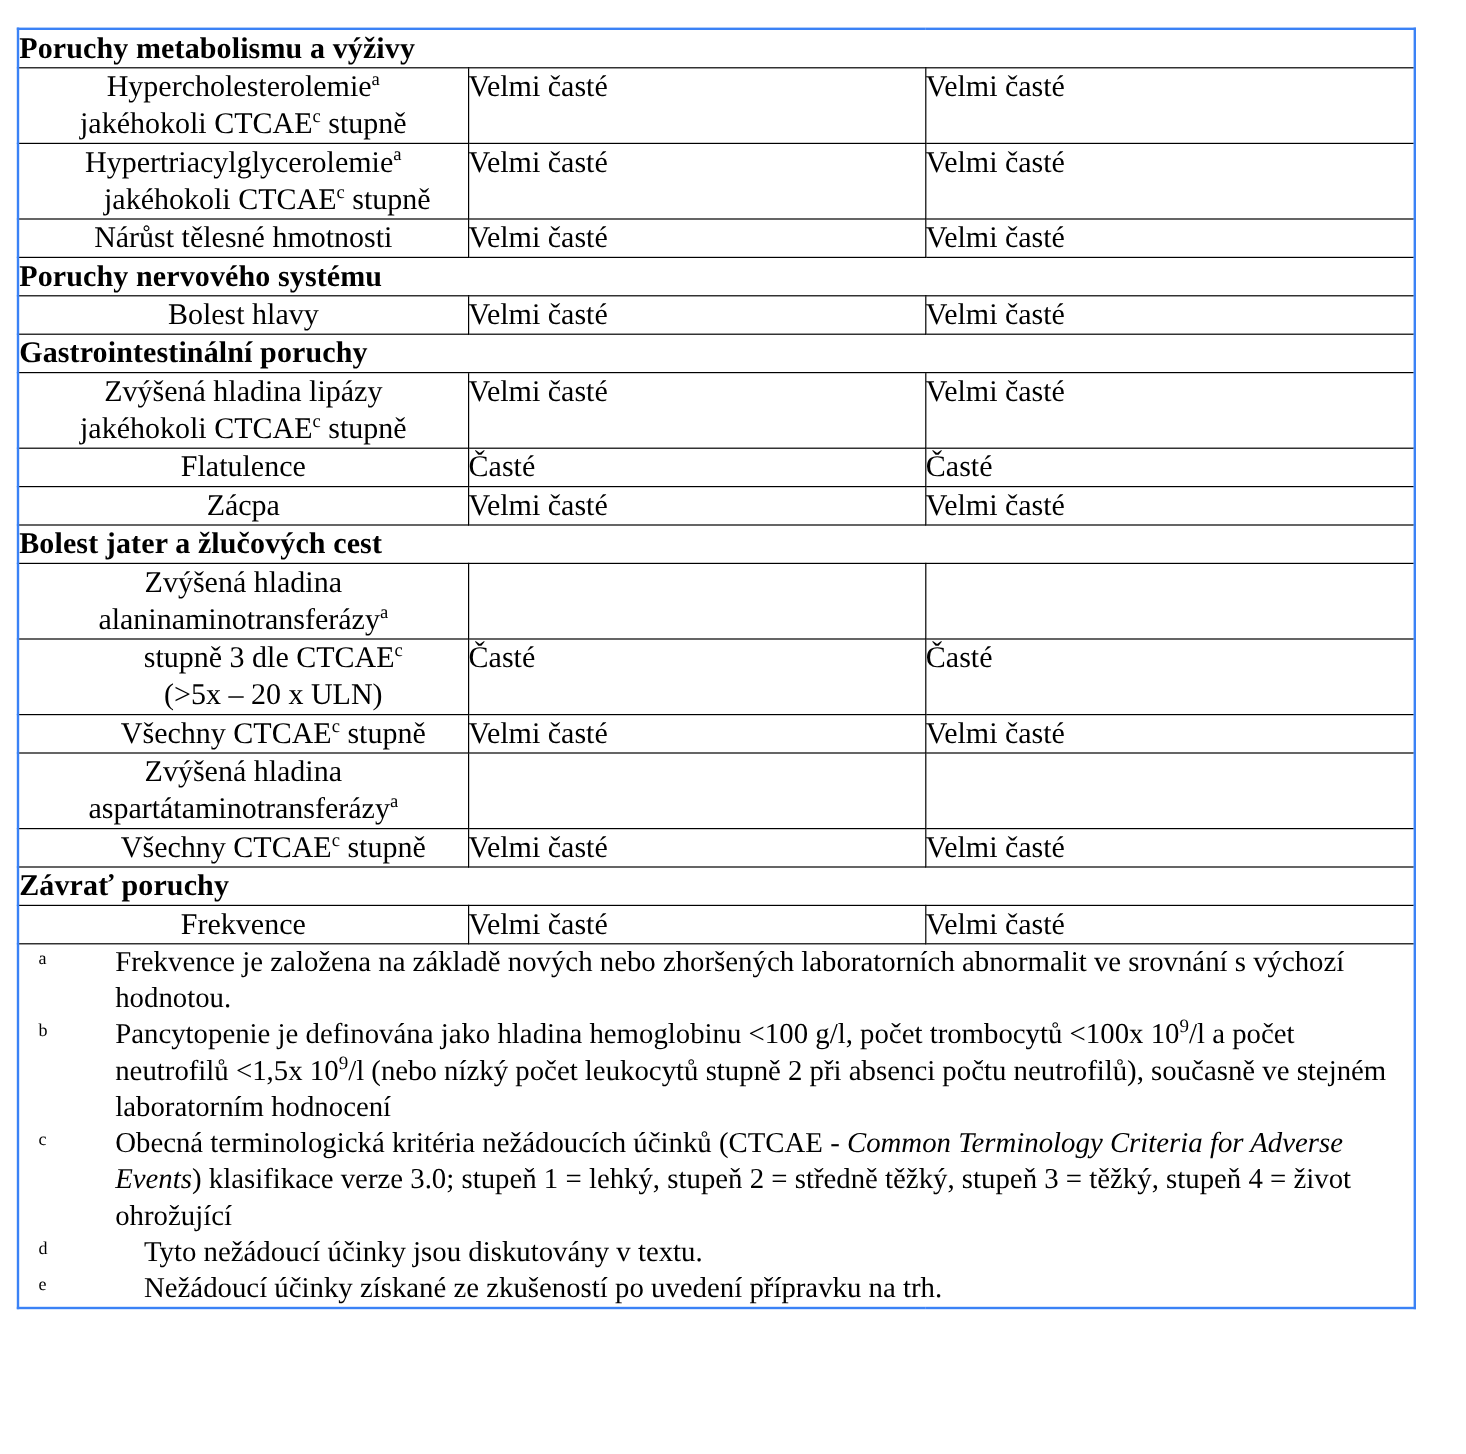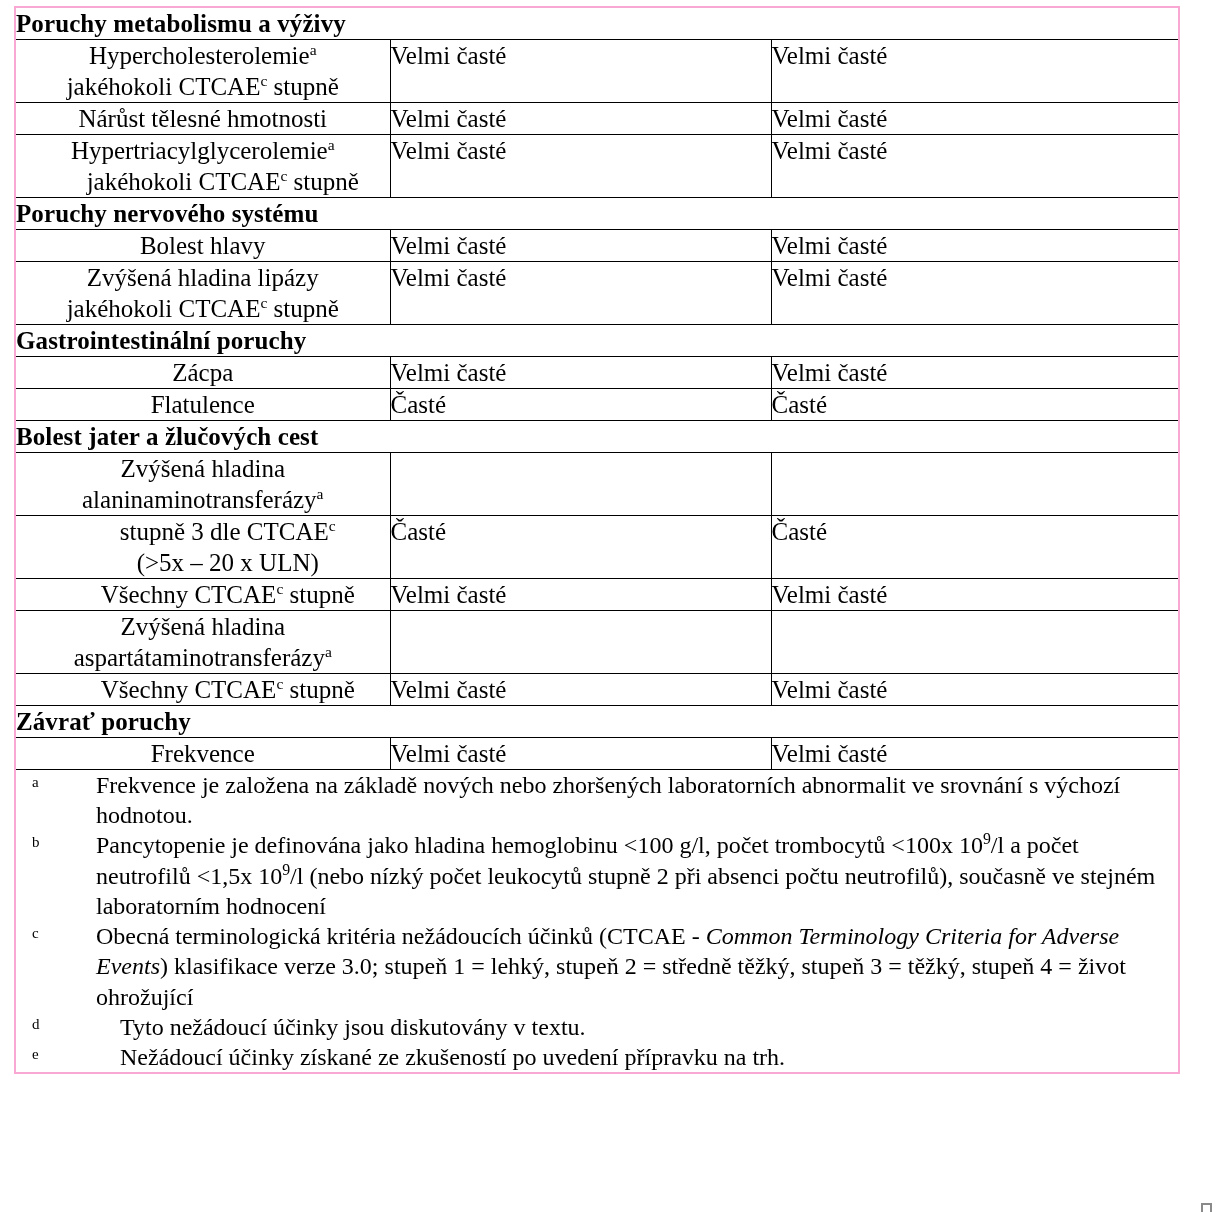--- a/index.html
+++ b/index.html
@@ -21,22 +21,22 @@
     width: 1222px;
     height: 1212px;
     box-sizing: border-box;
   }
 
   table.ae-table {
     border-collapse: collapse;
     table-layout: fixed;
     width: 1164px;
     margin-left: 14px;
-    margin-top: 6px;
-    border: 2px solid #f9a8d4;
+    margin-top: 23px;
+    border: 2px solid #3b82f6;
   }
 
   table.ae-table col.c-term  { width: 375px; }
   table.ae-table col.c-val1  { width: 381px; }
   table.ae-table col.c-val2  { width: 408px; }
 
   table.ae-table td {
     border: 1px solid #000000;
     padding: 0;
     vertical-align: top;
@@ -130,54 +130,54 @@
     <tbody id="table-body">
         <tr>
           <td class="section-head" colspan="3">Poruchy metabolismu a výživy</td>
         </tr>
         <tr>
           <td class="term">Hypercholesterolemie<sup class="fn">a</sup><span class="line2">jakéhokoli CTCAE<sup class="fn">c</sup> stupně</span></td>
           <td class="value">Velmi časté</td>
           <td class="value">Velmi časté</td>
         </tr>
         <tr>
+          <td class="term">Hypertriacylglycerolemie<sup class="fn">a</sup><span class="line2 ind">jakéhokoli CTCAE<sup class="fn">c</sup> stupně</span></td>
+          <td class="value">Velmi časté</td>
+          <td class="value">Velmi časté</td>
+        </tr>
+        <tr>
           <td class="term">Nárůst tělesné hmotnosti</td>
           <td class="value">Velmi časté</td>
           <td class="value">Velmi časté</td>
         </tr>
         <tr>
-          <td class="term">Hypertriacylglycerolemie<sup class="fn">a</sup><span class="line2 ind">jakéhokoli CTCAE<sup class="fn">c</sup> stupně</span></td>
-          <td class="value">Velmi časté</td>
-          <td class="value">Velmi časté</td>
-        </tr>
-        <tr>
           <td class="section-head" colspan="3">Poruchy nervového systému</td>
         </tr>
         <tr>
           <td class="term">Bolest hlavy</td>
           <td class="value">Velmi časté</td>
           <td class="value">Velmi časté</td>
         </tr>
         <tr>
+          <td class="section-head" colspan="3">Gastrointestinální poruchy</td>
+        </tr>
+        <tr>
           <td class="term">Zvýšená hladina lipázy<span class="line2">jakéhokoli CTCAE<sup class="fn">c</sup> stupně</span></td>
           <td class="value">Velmi časté</td>
           <td class="value">Velmi časté</td>
         </tr>
         <tr>
-          <td class="section-head" colspan="3">Gastrointestinální poruchy</td>
+          <td class="term">Flatulence</td>
+          <td class="value">Časté</td>
+          <td class="value">Časté</td>
         </tr>
         <tr>
           <td class="term">Zácpa</td>
           <td class="value">Velmi časté</td>
           <td class="value">Velmi časté</td>
-        </tr>
-        <tr>
-          <td class="term">Flatulence</td>
-          <td class="value">Časté</td>
-          <td class="value">Časté</td>
         </tr>
         <tr>
           <td class="section-head" colspan="3">Bolest jater a žlučových cest</td>
         </tr>
         <tr>
           <td class="term">Zvýšená hladina<span class="line2">alaninaminotransferázy<sup class="fn">a</sup></span></td>
           <td class="value empty">&nbsp;</td>
           <td class="value empty">&nbsp;</td>
         </tr>
         <tr>

